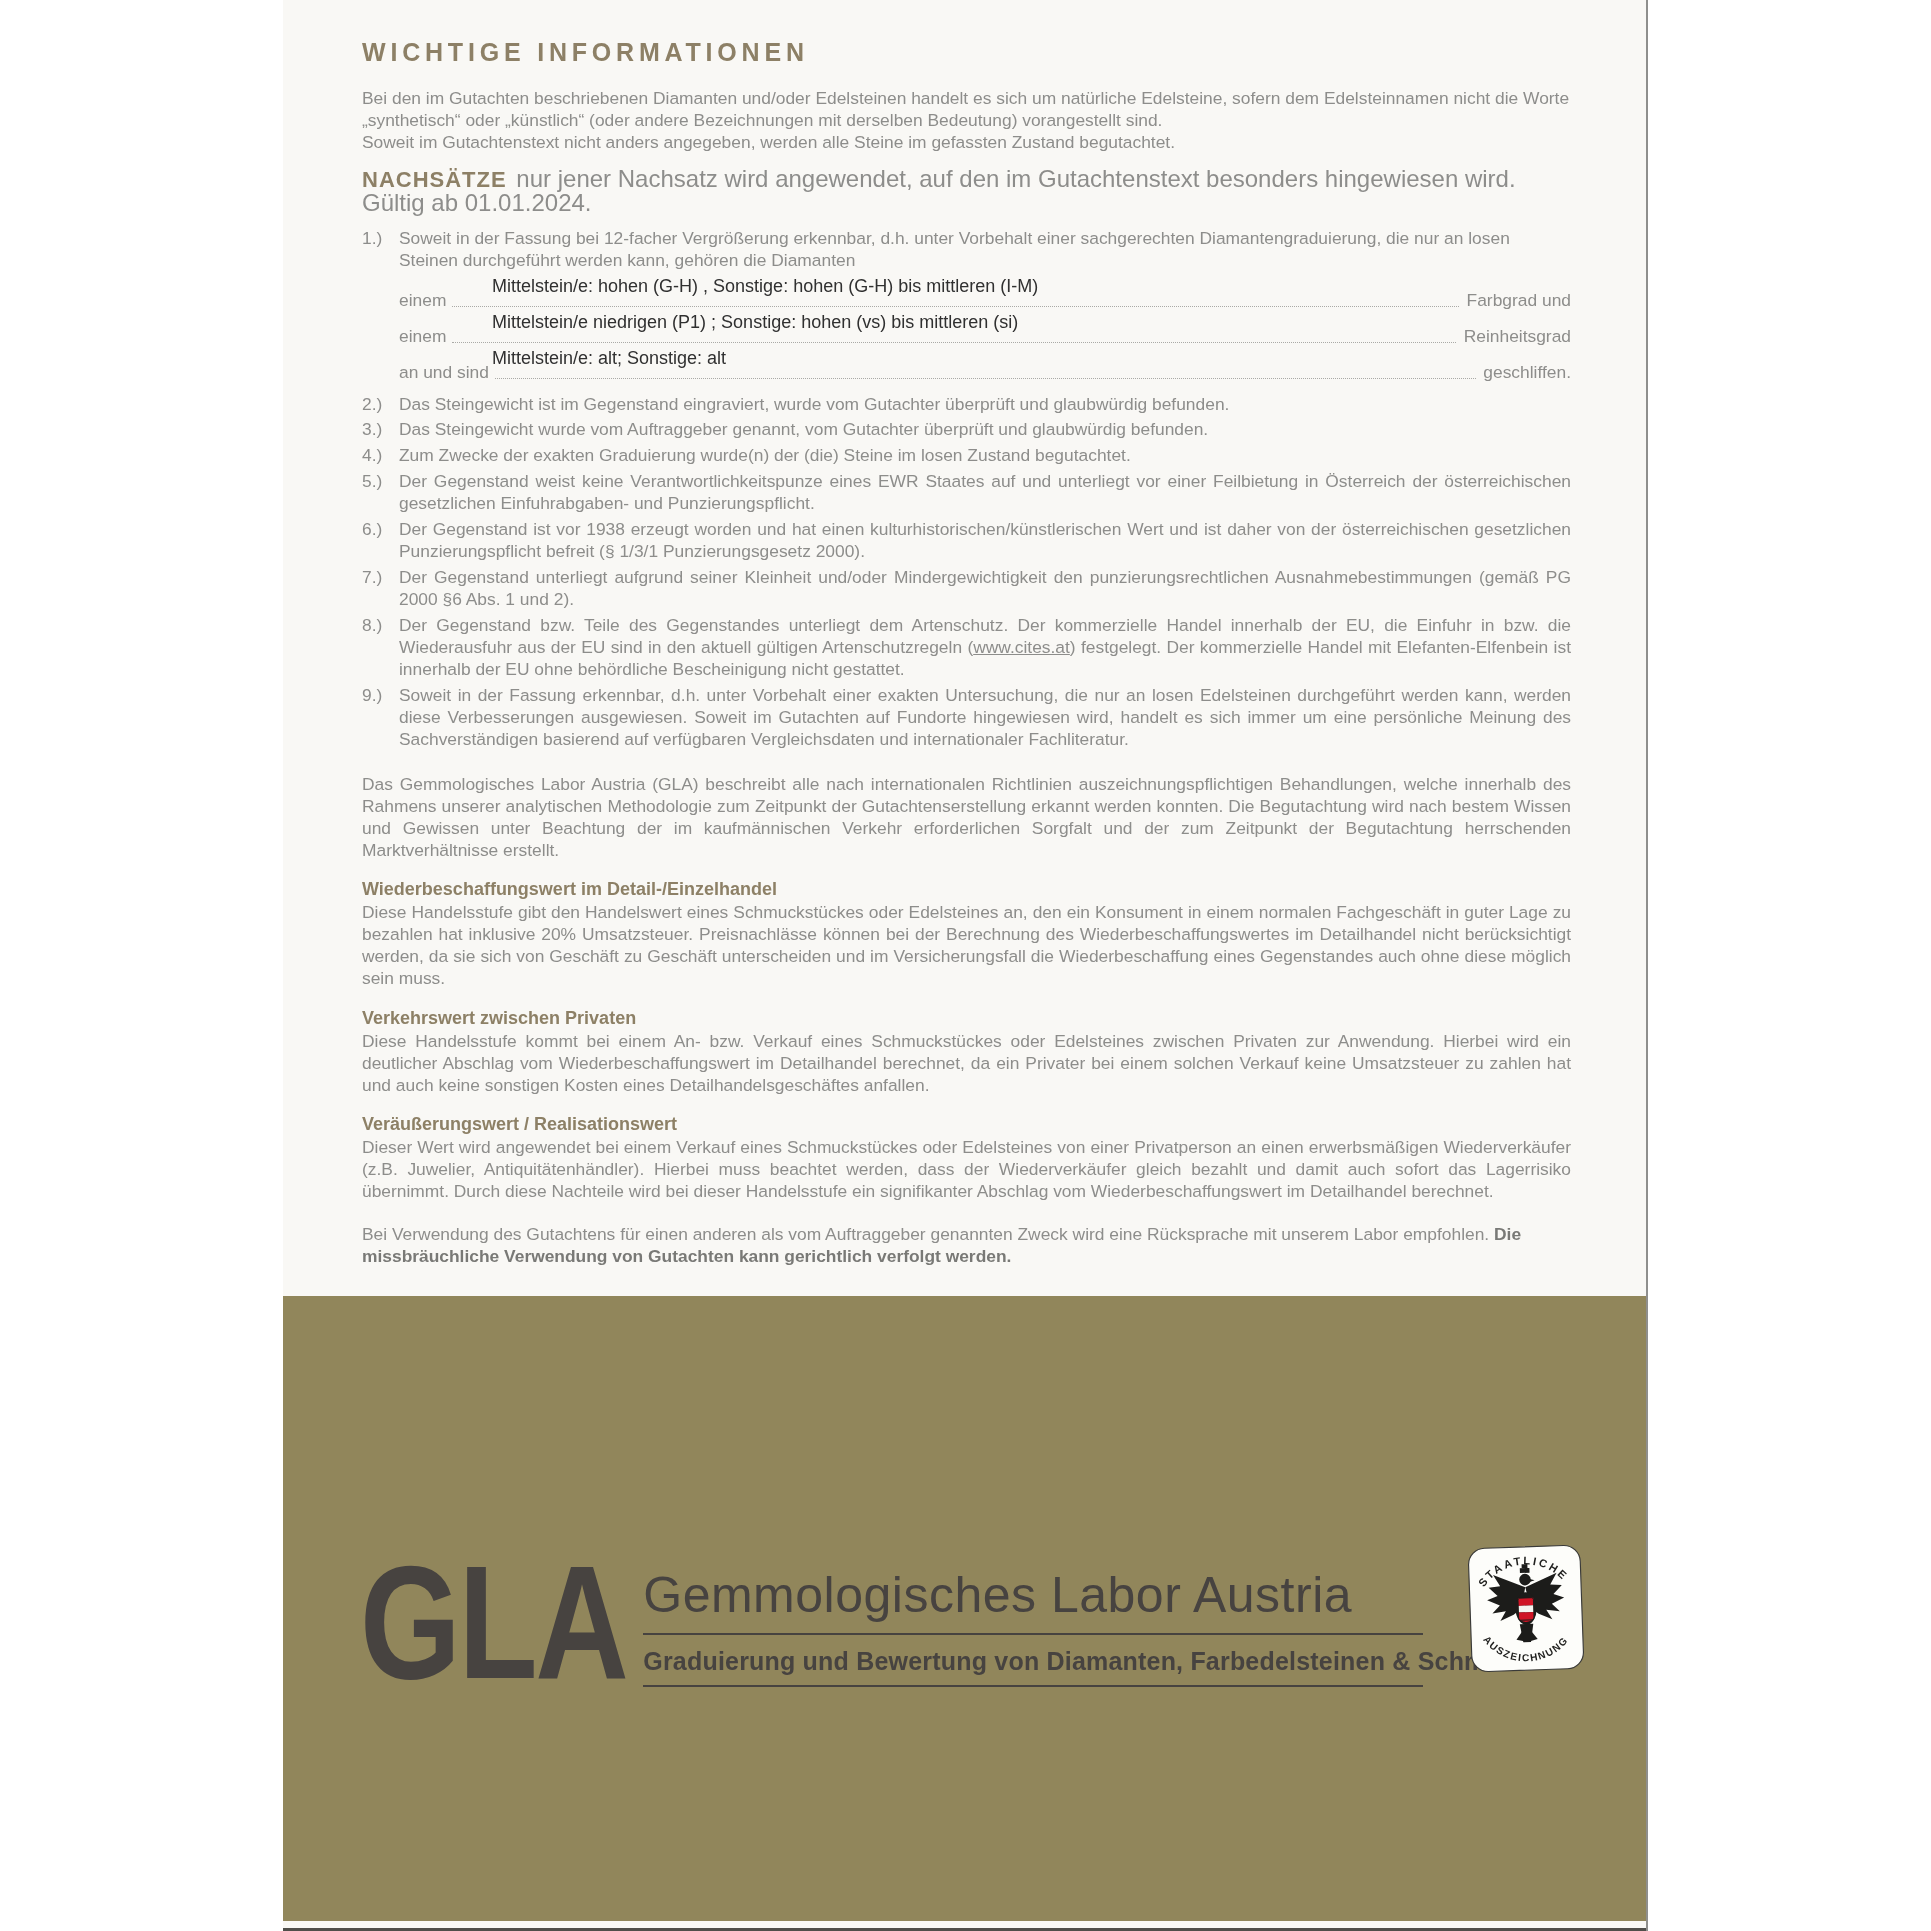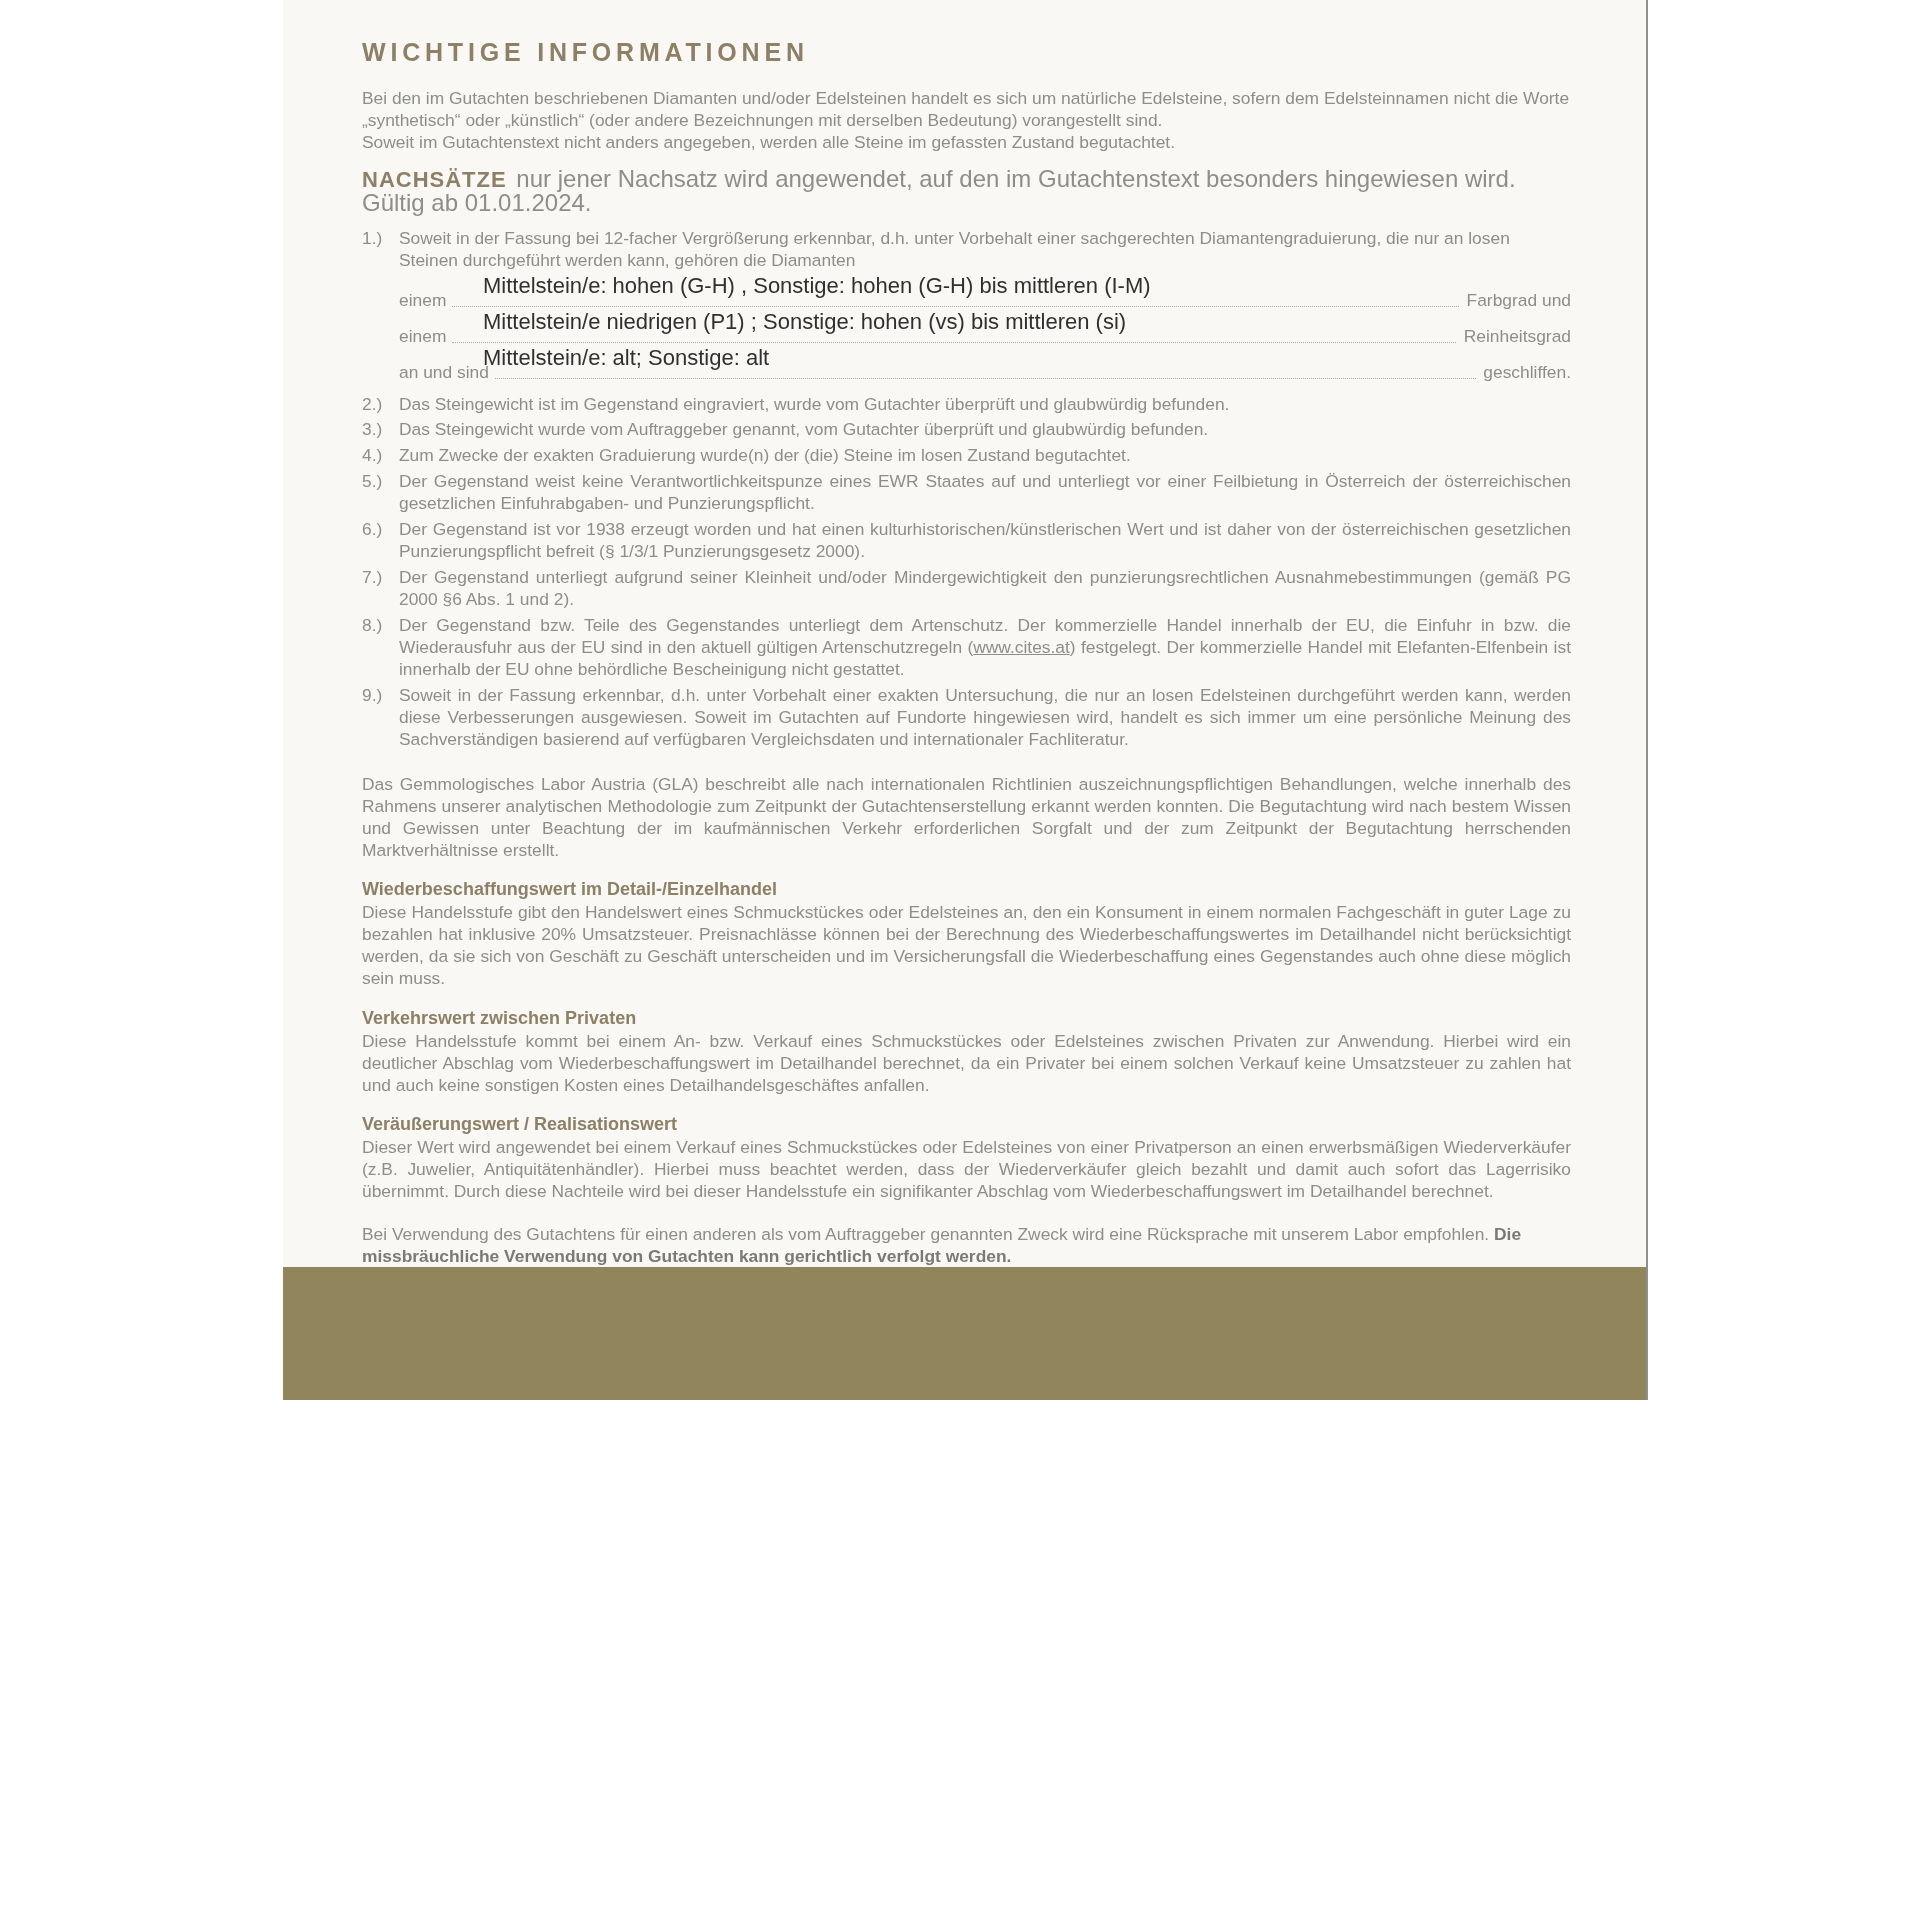--- a/index.html
+++ b/index.html
@@ -10,21 +10,21 @@
     --footer-olive:#91865b;
     --footer-dark:#474340;
     --seal-red:#cf1425;
     --edge:#8f8f8d;
   }
   *{margin:0;padding:0;box-sizing:border-box;}
   html,body{width:1931px;height:1931px;background:#ffffff;}
   body{font-family:"Liberation Sans","DejaVu Sans",sans-serif;position:relative;}
 
   .sheet{
-    position:absolute;left:283px;top:0;width:1365px;height:1400px;
+    position:absolute;left:283px;top:0;width:1365px;height:1931px;
     background:var(--page-bg);
     border-right:2.9px solid var(--edge);
     display:flex;flex-direction:column;
     overflow:hidden;
   }
   .text-area{
     padding:0 75px 0 79px;
     color:var(--body-gray);
     font-size:17.4px;line-height:22px;
   }
@@ -44,22 +44,22 @@
   .item{display:flex;margin-bottom:3.9px;}
   .item .num{flex:0 0 37px;}
   .item .itext{flex:1;text-align:justify;}
   .item .itext.left{text-align:left;}
 
   .fill-block{margin-top:3.9px;margin-bottom:5.8px;text-align:right;}
   .fill-line{position:relative;display:flex;align-items:flex-end;height:36px;}
   .fill-prefix,.fill-suffix{white-space:nowrap;color:var(--body-gray);}
   .fill-dots{flex:1;margin:0 7.7px 3.9px 5.8px;border-bottom:1.9px dotted #aaaaa6;}
   .fill-value{
-    position:absolute;left:84px;top:0;
-    font-size:22px;color:var(--fill-dark);white-space:nowrap;
+    position:absolute;left:93px;top:0;
+    font-size:18px;color:var(--fill-dark);white-space:nowrap;
   }
 
   .gla-paragraph{margin-top:23px;text-align:justify;}
 
   .vsection{margin-top:17.4px;}
   .vsection h3{font-size:18px;font-weight:bold;color:var(--accent);margin-bottom:1px;}
   .vsection .sbody{text-align:justify;}
 
   .closing{margin-top:21px;text-align:left;}
   .closing .bold{font-weight:bold;color:#797976;}

